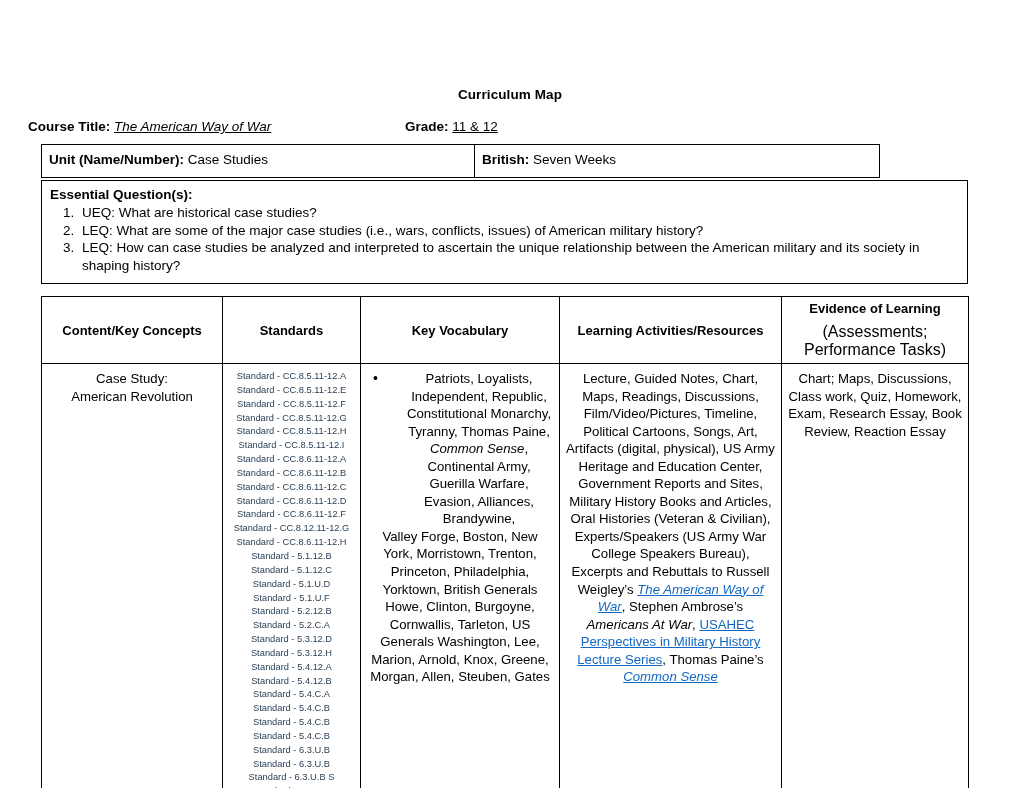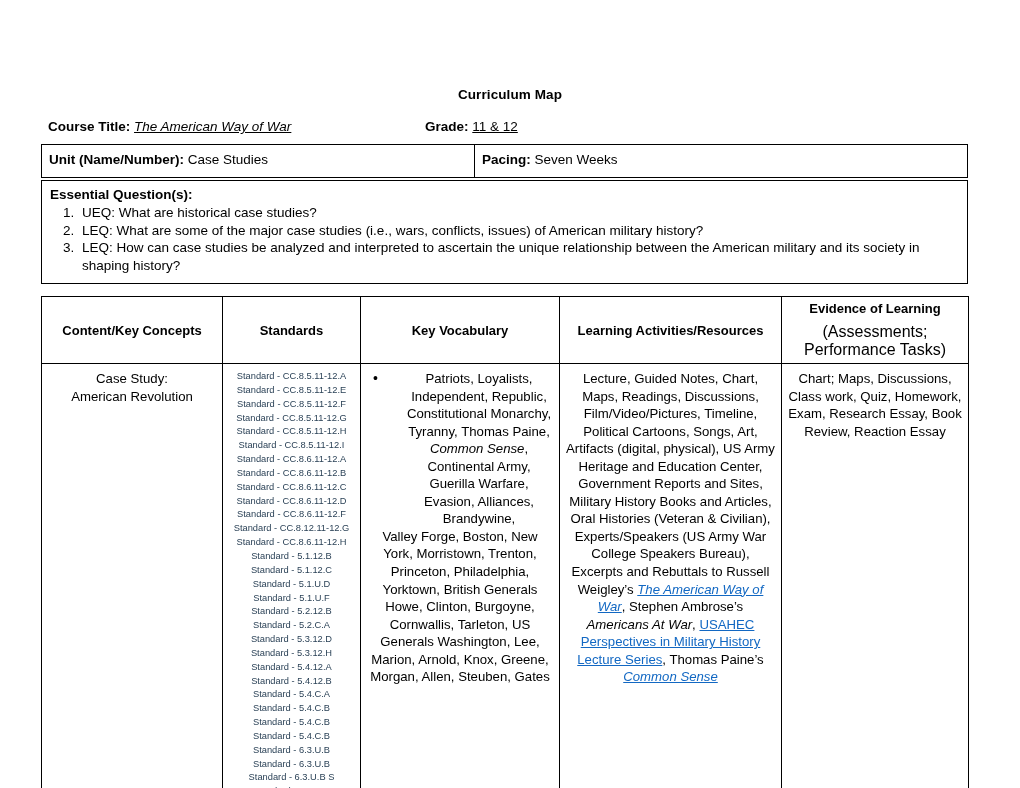--- a/index.html
+++ b/index.html
@@ -30,21 +30,21 @@
     width: 1020px;
     text-align: center;
     font-size: 13.5px;
     font-weight: bold;
     letter-spacing: .1px;
   }
 
   
   .course-line {
     position: absolute;
-    left: 48px;
+    left: 28px;
     top: 79px;
     width: 930px;
     font-size: 13.5px;
     white-space: nowrap;
   }
   .course-line .lbl { font-weight: bold; }
   .course-line .val-ital-u {
     font-style: italic;
     text-decoration: underline;
   }
@@ -53,21 +53,21 @@
     position: absolute;
     left: 377px;
     top: 0;
   }
 
   
   .unit-table {
     position: absolute;
     left: 41px;
     top: 104px;
-    width: 927px;
+    width: 839px;
     border-collapse: collapse;
     table-layout: fixed;
   }
   .unit-table td {
     border: 1.6px solid #000;
     padding: 6px 7px 9px 7px;
     font-size: 13.5px;
     vertical-align: top;
     line-height: 1.28;
   }
@@ -197,21 +197,21 @@
     </span>
   </div>
 
   <table class="unit-table">
     <tbody>
         <tr>
       <td class="unit-cell">
         <b>Unit (Name/Number):</b><span> Case Studies</span>
       </td>
       <td>
-        <b>Pacing:</b><span>  Seven Weeks</span>
+        <b>British:</b><span>  Seven Weeks</span>
       </td>
     </tr>
   </tbody>
     </table>
 
   <table class="eq-table">
     <tbody>
         <tr>
       <td>
         <div class="eq-title">Essential Question(s):</div>

